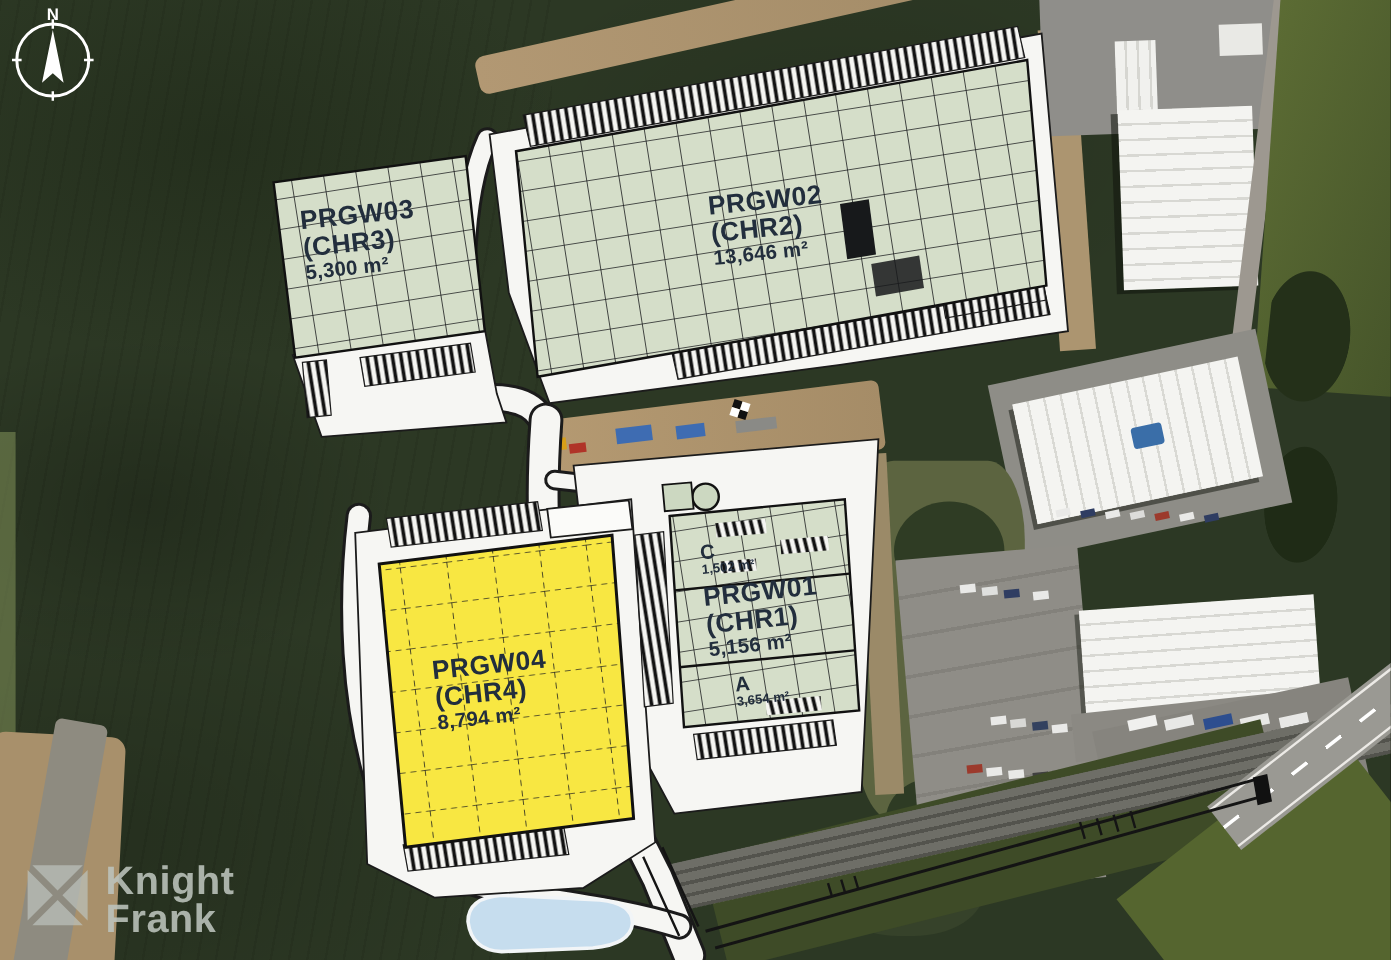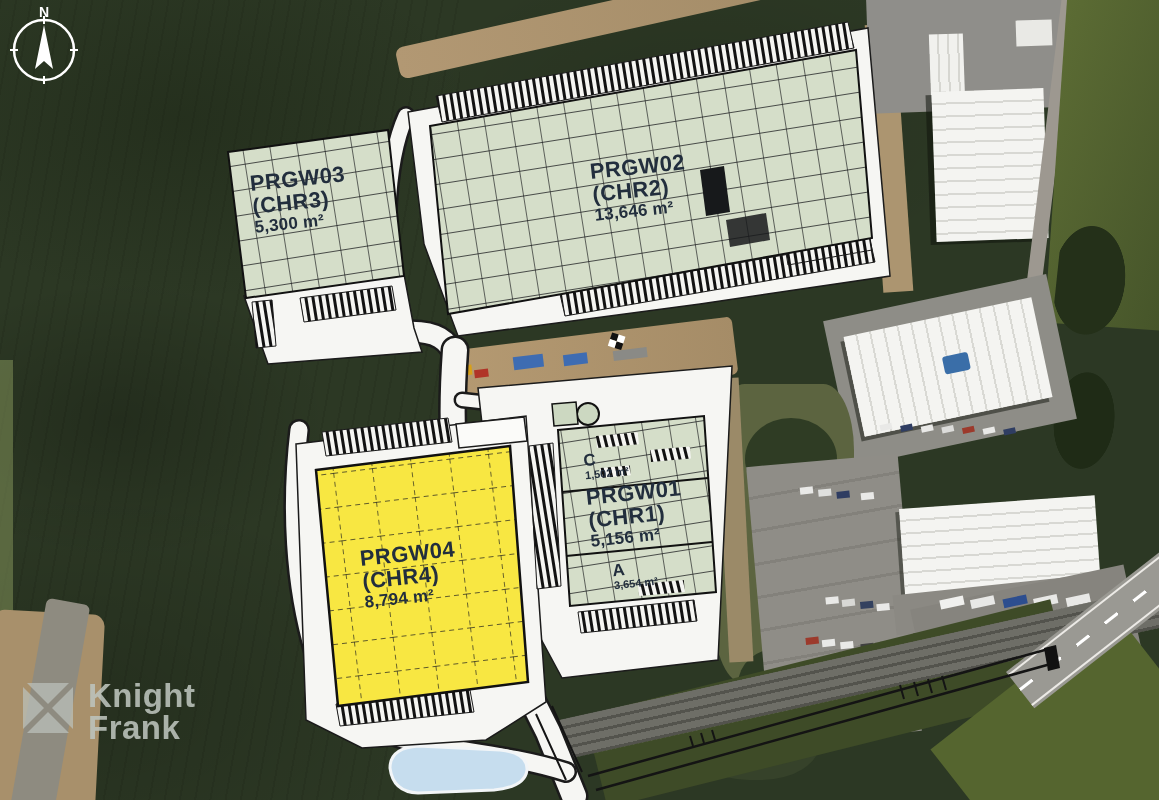--- a/index.html
+++ b/index.html
@@ -227,21 +227,21 @@
     <circle cx="42" cy="48" r="30" fill="none" stroke="#fff" stroke-width="2.5"></circle>
     <g stroke="#fff" stroke-width="2">
       <line x1="42" y1="14" x2="42" y2="22"></line>
         <line x1="42" y1="74" x2="42" y2="82"></line>
       <line x1="8" y1="48" x2="16" y2="48"></line>
         <line x1="68" y1="48" x2="76" y2="48"></line>
     </g>
     <polygon points="42,23 51,67 42,59 33,67" fill="#fff"></polygon>
   </svg>
 
-  <div id="kf" class="abs" style="left:20px;top:680px;gap:12px;">
+  <div id="kf" class="abs" style="left:20px;top:718px;gap:12px;">
     <svg width="56" height="56" viewBox="0 0 56 56">
       <g fill="#bcc2bc" opacity=".82">
         <polygon points="7,3 49,3 28,24"></polygon>
         <polygon points="3,7 24,28 3,49"></polygon>
         <polygon points="53,7 53,49 32,28"></polygon>
         <polygon points="7,53 28,32 49,53"></polygon>
       </g>
     </svg>
     <div class="words">
       <div>Knight</div>

